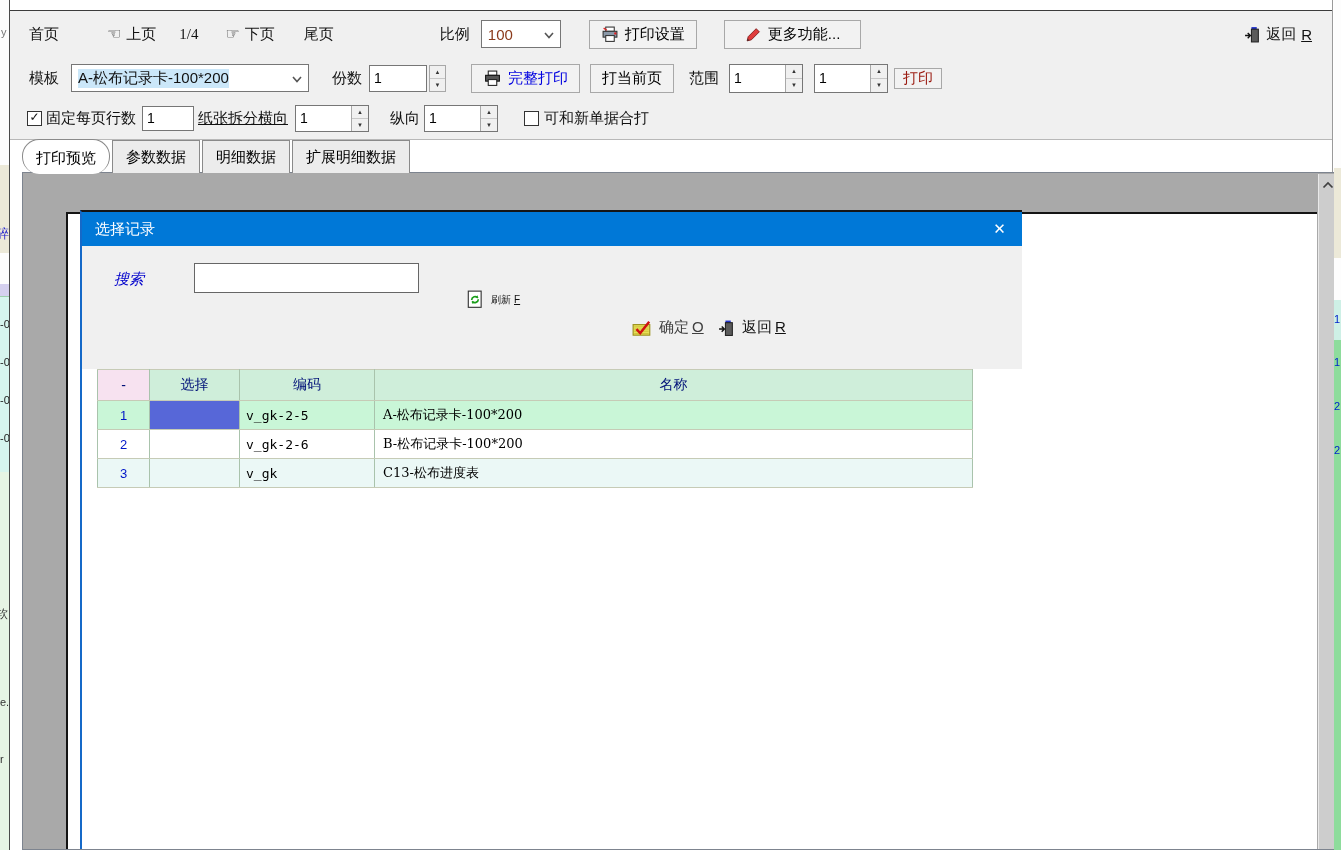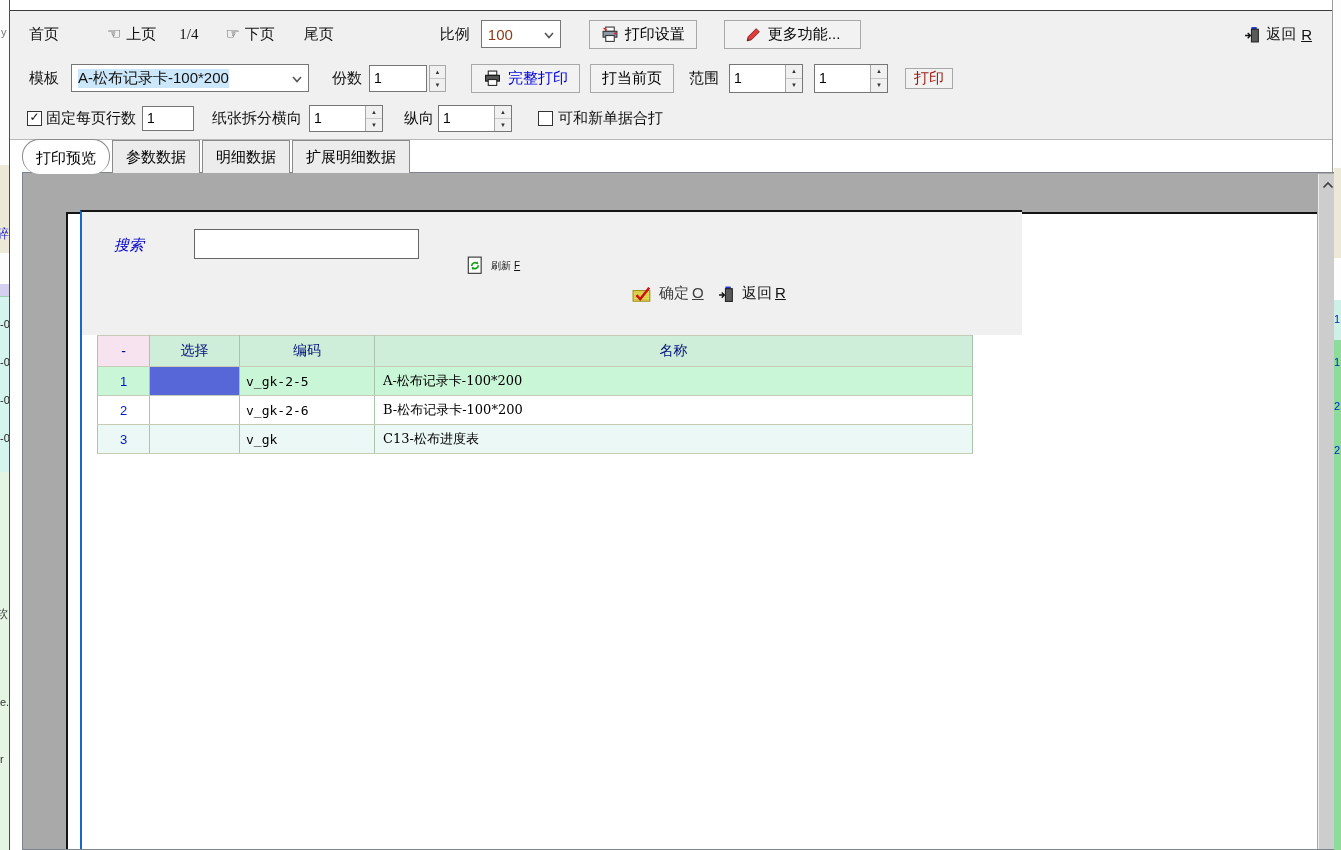--- a/index.html
+++ b/index.html
@@ -239,33 +239,33 @@
           </span>
         </span>
         <span class="spinbox" style="margin-left:11px;">
           <input type="text" value="1" style="">
           <span class="spin">
             <span class="sp-b">▲</span>
             <span class="sp-b">▼</span>
           </span>
         </span>
 
-        <button class="tbtn red-text" style="margin-left:17px;padding:0 8px;">
+        <button class="tbtn red-text" style="margin-left:6px;padding:0 8px;">
           <span>打印</span>
         </button>
       </div>
 
       <div class="tb-row tb-r3">
         <span class="checkbox checked" style="margin-left:17px;">
           <span class="mark">✓</span>
         </span>
         <span style="margin-left:4px;">固定每页行数</span>
         <input class="num-input num-sm" style="margin-left: 6px;" type="text" value="1">
 
-        <span style="margin-left:18px;">纸张拆分横向</span>
+        <span style="margin-left:4px;text-decoration:underline;">纸张拆分横向</span>
         <span class="spinbox" style="margin-left:7px;height:27px;">
           <input type="text" value="1" style="">
           <span class="spin">
             <span class="sp-b">▲</span>
             <span class="sp-b">▼</span>
           </span>
         </span>
 
         <span style="margin-left:21px;">纵向</span>
         <span class="spinbox" style="margin-left:4px;height:27px;">
@@ -297,20 +297,26 @@
         <div class="sb-up">
           <span>
             <svg class="iconsvg" width="12" height="8" viewBox="0 0 12 8">
                 <polyline points="1.5,6.5 6,2 10.5,6.5" fill="none" stroke="#404040" stroke-width="1.7"></polyline>
               </svg>
           </span>
         </div>
       </div>
 
       <div class="modal">
+        <div class="titlebar">
+          <span>选择记录</span>
+          <span class="tclose">
+              <span>✕</span>
+            </span>
+        </div>
 
         <div class="m-top">
           <span class="search-label">搜索</span>
           <input class="search-input" type="text" value="" style="">
 
           <span class="refresh-btn">
             <span>
               <svg class="iconsvg" width="18" height="19" viewBox="0 0 16 17">
                 <rect x="2" y="1" width="11.5" height="14.5" fill="#fff" stroke="#333"></rect>
                 <path d="M5 9a3.2 3.2 0 0 1 5.6-2" fill="none" stroke="#1a9e1a" stroke-width="1.5"></path>

